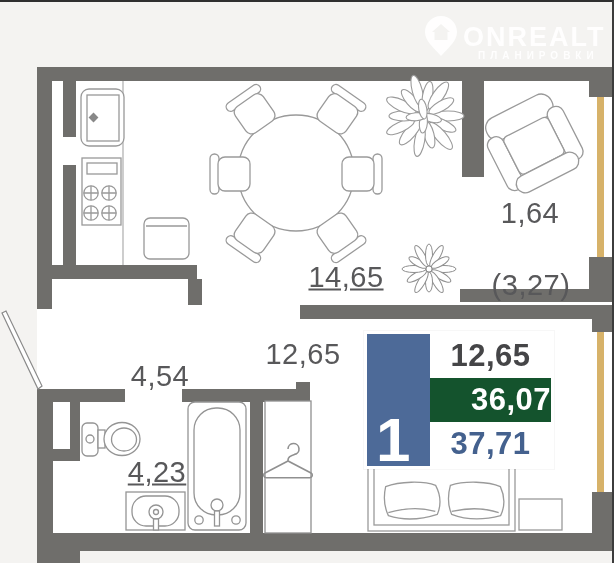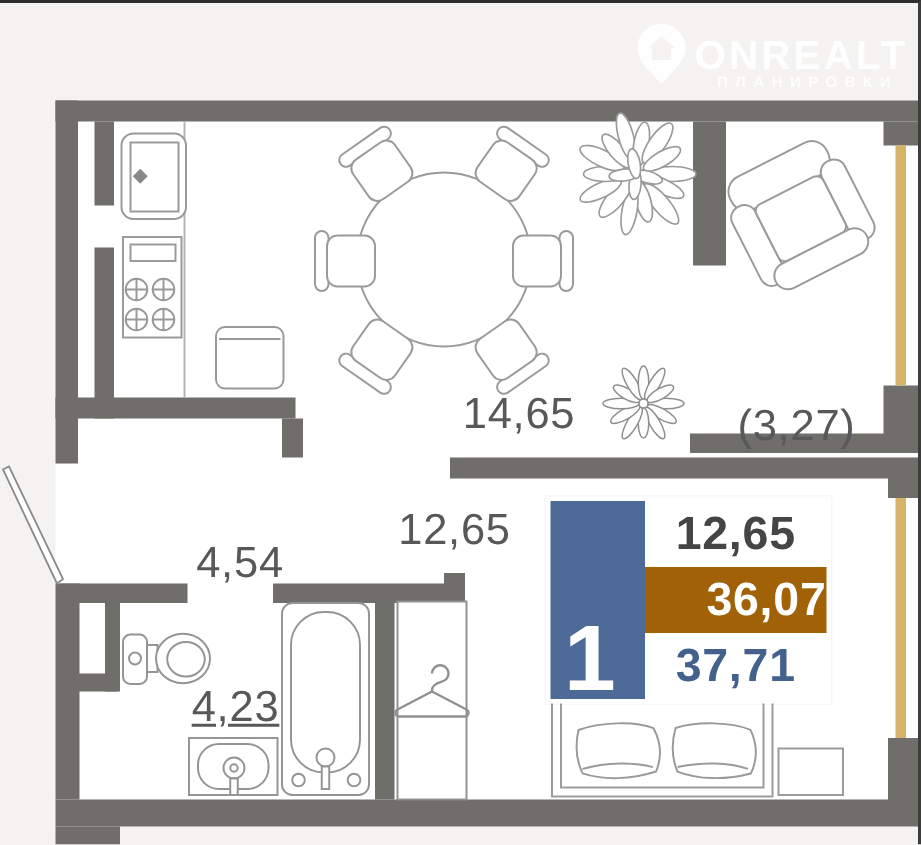--- a/index.html
+++ b/index.html
@@ -26,21 +26,21 @@
     width:63px; background:#4d6a98; color:#fff; display:flex;
     align-items:flex-end; font-size:62px; font-weight:700;
     line-height:.82; padding-left:9px; box-sizing:border-box;
   }
   .stats .rows{flex:1; display:flex; flex-direction:column;}
   .stats .row{
     flex:1; display:flex; align-items:center; justify-content:center;
     font-size:31px; font-weight:700; letter-spacing:.5px;
   }
   .stats .row.r1{background:#ffffff; color:#454547;}
-  .stats .row.r2{background:#a16207; color:#ffffff;padding-left:41px;}
+  .stats .row.r2{background:#14532d; color:#ffffff;padding-left:41px;}
   .stats .row.r3{background:#ffffff; color:#44618e;}
   
   .watermark{position:absolute; left:423px; top:12px; width:185px; height:50px; color:rgba(255,255,255,0.92);}
   .watermark .pin{position:absolute; left:0; top:0;}
   .watermark .brand{
     position:absolute; left:40px; top:8px; font-size:27px; font-weight:700;
     letter-spacing:2px;
   }
   .watermark .tagline{
     position:absolute; left:55px; top:36px; font-size:10px; font-weight:700;
@@ -220,24 +220,25 @@
       <rect x="368" y="452" width="147" height="77"></rect>
       <rect x="374" y="458" width="135" height="65"></rect>
       <g>
         <use href="#pillow" transform="translate(412,498) rotate(-1.5)"></use>
         <use href="#pillow" transform="translate(476,498) rotate(1.5)"></use>
       </g>
     </g>
     <rect x="519" y="497" width="43" height="31" fill="#ffffff" stroke="#9a9a9a" stroke-width="1.3"></rect>
   </svg>
 
-  <div class="room-label" style="left:346px; top:275px;">14,65</div>
+  <div class="room-label" style="left:346px; top:275px;text-decoration:underline;">14,65</div>
   <div class="room-label" style="left:160px; top:338px;margin-top:36px;">4,54</div>
   <div class="room-label" style="left:303px; top:352px;">12,65</div>
   <div class="room-label" style="left:157px; top:470px;text-decoration:underline;">4,23</div>
+  <div class="room-label" style="left:530px; top:211px;">1,64</div>
   <div class="room-label" style="left:531px; top:247px;margin-top:36px;">(3,27)</div>
 
   <div class="stats">
     <div class="rooms">1</div>
     <div class="rows">
       <div class="row r1">12,65</div>
       <div class="row r2">36,07</div>
       <div class="row r3">37,71</div>
     </div>
   </div>

